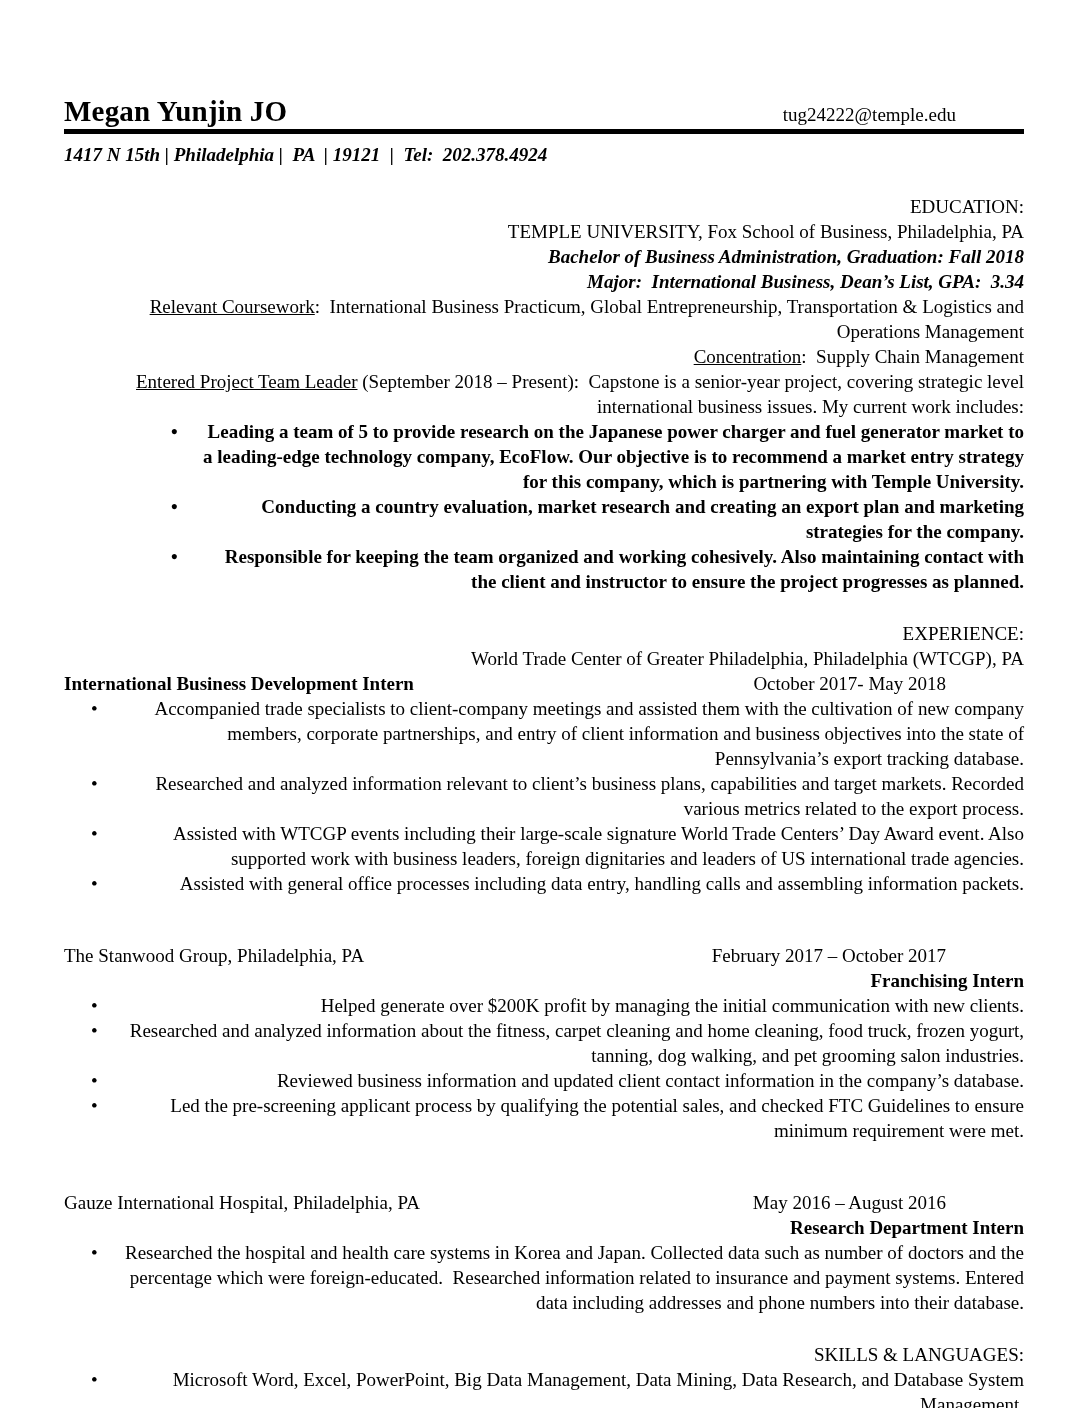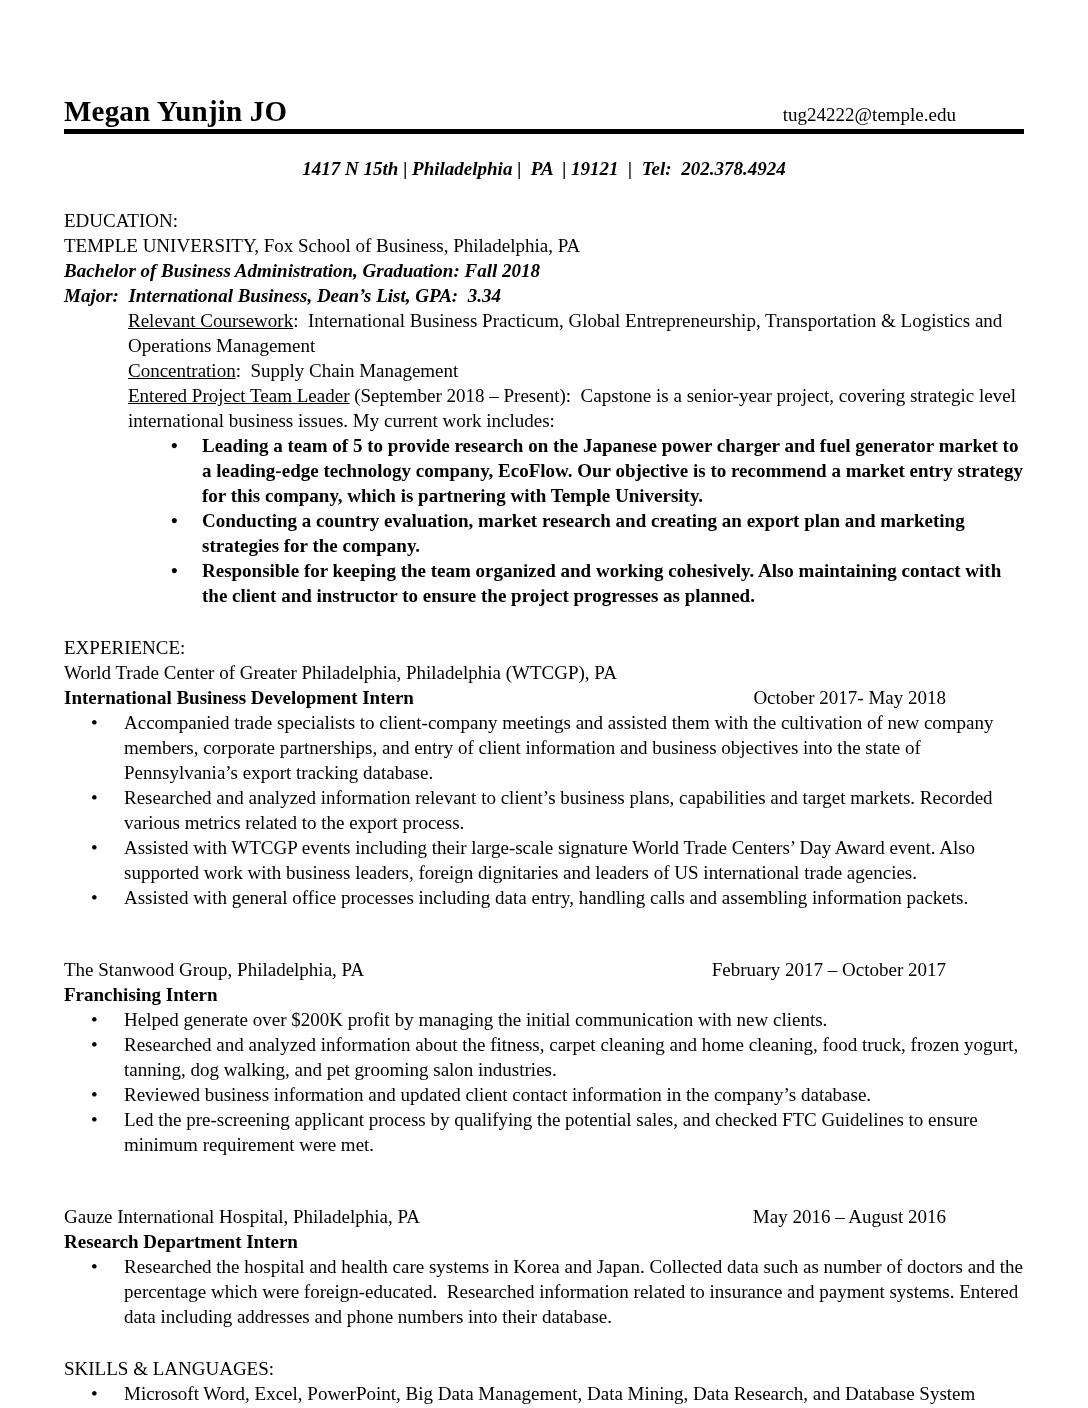--- a/index.html
+++ b/index.html
@@ -15,24 +15,24 @@
     color: #000000;
     overflow: hidden;
   }
   [data-bind] { white-space: pre-wrap; }
 
   
   .name-row { display: flex; justify-content: space-between; align-items: baseline; }
   .candidate-name { font-size: 29px; font-weight: bold; margin: 0; line-height: 30px; letter-spacing: 0.2px; }
   .email { padding-right: 68px; }
   .header-rule { height: 5px; background: #000; margin-top: 2px; }
-  .contact-line { font-style: italic; font-weight: bold; margin-top: 22px; text-align: center; }
+  .contact-line { font-style: italic; font-weight: bold; margin-top: 8px; }
 
   
-  .section { margin-top: 27px; }
+  .section { margin-top: 27px; text-align: right; }
   .bold-italic { font-weight: bold; font-style: italic; }
   .bold { font-weight: bold; }
   .sub-block { margin-left: 64px; }
   .underlined { text-decoration: underline; }
 
   ul { margin: 0; padding: 0; list-style: none; }
   .edu-bullets li { position: relative; padding-left: 138px; font-weight: bold; }
   .edu-bullets li::before { content: "\2022"; position: absolute; left: 107px; }
   .bullets li { position: relative; padding-left: 60px; }
   .bullets li::before { content: "\2022"; position: absolute; left: 27px; }

